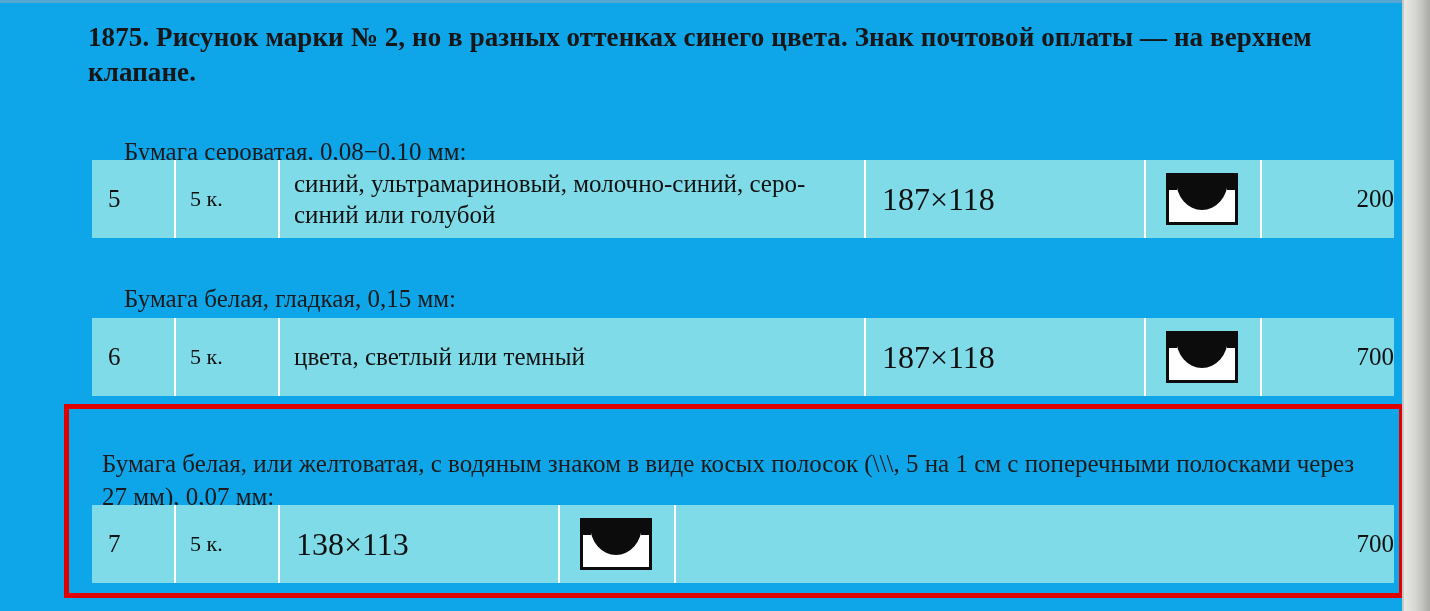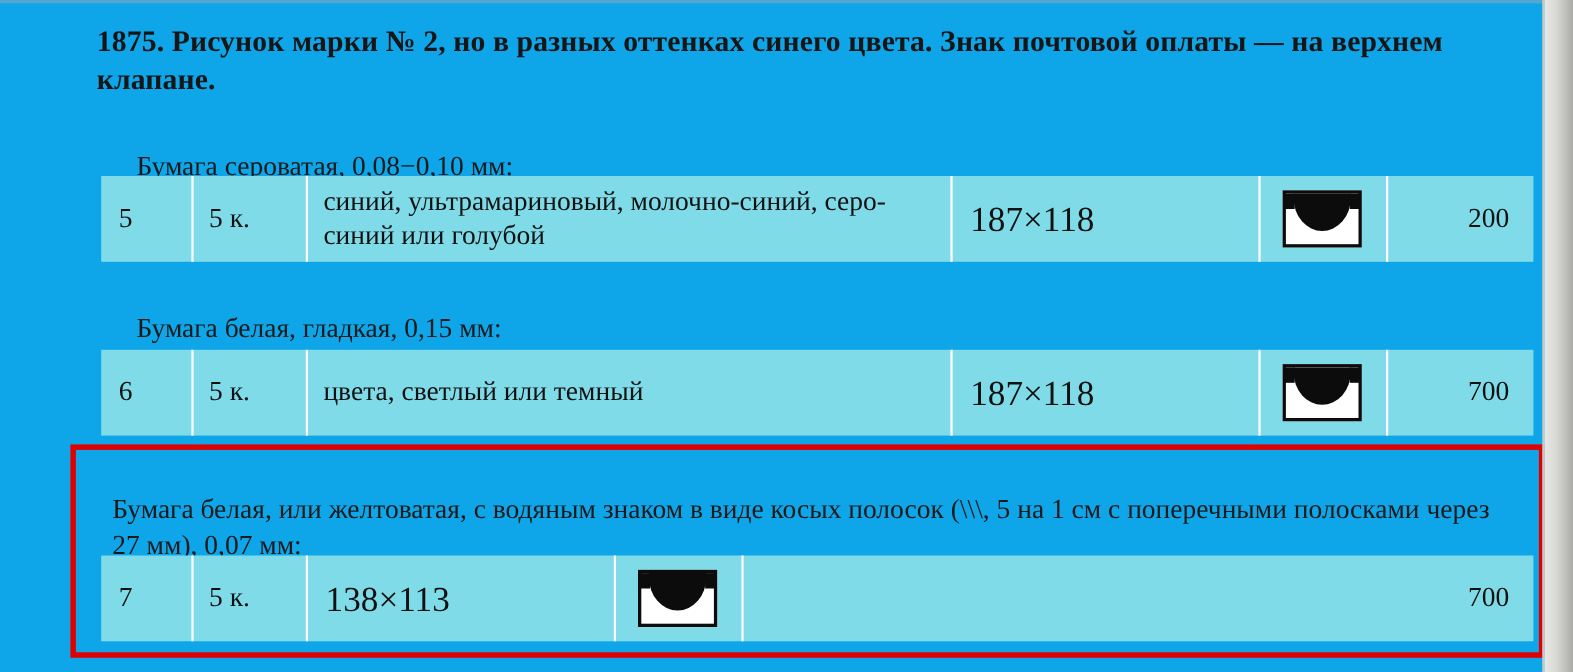--- a/index.html
+++ b/index.html
@@ -101,21 +101,21 @@
   }
   .c-num {
     width: 82px;
     padding-left: 16px;
     font-size: 25px;
     color: #111;
   }
   .c-den {
     width: 104px;
     padding-left: 16px;
-    font-size: 25px;
+    font-size: 22px;
     color: #111;
   }
   .c-desc {
     width: 586px;
     padding-left: 16px;
     padding-right: 21px;
     font-size: 25px;
     line-height: 1.25;
     color: #111;
   }
@@ -125,21 +125,20 @@
     font-size: 32px;
     color: #111;
   }
   .c-icon {
     width: 116px;
     justify-content: center;
   }
   .c-price {
     flex: 1;
     justify-content: flex-end;
-    padding-right: 22px;
     font-size: 25px;
     color: #111;
   }
 
   
   .env {
     width: 72px;
     height: 52px;
     background: #ffffff;
     border: 3px solid #0c0c0c;

